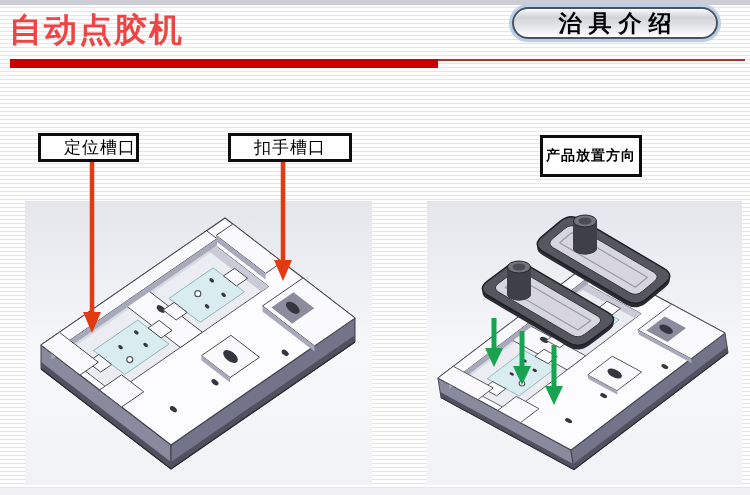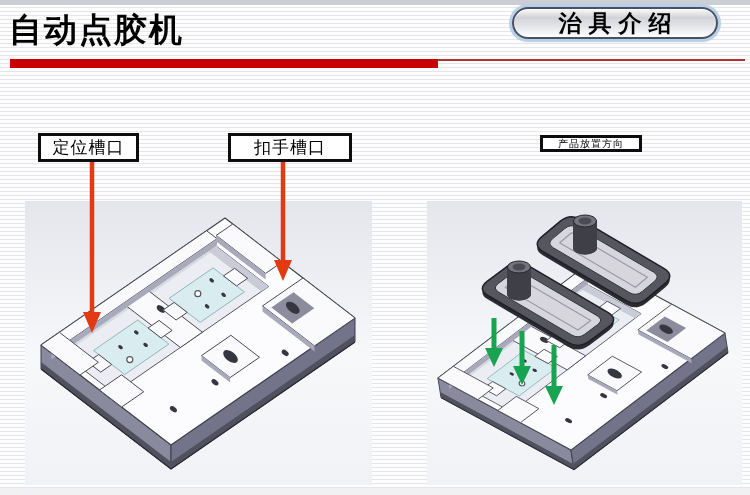--- a/index.html
+++ b/index.html
@@ -6,21 +6,21 @@
   body{
     width:750px;height:495px;position:relative;overflow:hidden;
     background:repeating-linear-gradient(180deg,#fdfdfe 0px,#fdfdfe 3px,#e5e5ea 3px,#e5e5ea 4px);
     font-family:"Liberation Sans","DejaVu Sans",sans-serif;
   }
   .top-band{position:absolute;left:0;top:0;width:750px;height:5px;background:#cdced5;}
   .bottom-strip{position:absolute;left:0;top:488px;width:750px;height:7px;background:#f1f1f4;}
 
   .page-title{
     position:absolute;left:9px;top:13px;margin:0;
-    font-size:33px;font-weight:800;letter-spacing:2px;color:#000000;line-height:1.05;
+    font-size:33px;font-weight:800;letter-spacing:2px;color:#ef4444;line-height:1.05;
   }
   .badge{
     position:absolute;left:512px;top:7px;width:206px;height:32px;border-radius:21px;
     border:2px solid var(--badge-border,#4a5160);
     background:linear-gradient(180deg,#fafafa 0%,#d2d3d8 30%,#e4e5e9 62%,#ffffff 100%);
     box-shadow:0 0 0 3px var(--badge-glow,#b8d0ea),0 2px 3px rgba(70,90,130,.35),inset 0 1px 0 #ffffff;
     display:flex;align-items:center;justify-content:center;box-sizing:border-box;
   }
   .badge span{
     font-family:"Liberation Serif","DejaVu Serif",serif;
@@ -35,23 +35,23 @@
   }
   .panel-left{left:25px;width:347px;}
   .panel-right{left:427px;width:315px;}
   svg.cad{display:block;width:100%;height:100%;}
 
   .callout{
     position:absolute;background:#ffffff;border:3px solid var(--callout-border,#0d0d0d);
     display:flex;align-items:center;justify-content:center;color:#000;box-sizing:border-box;
     letter-spacing:1px;z-index:4;
   }
-  .callout-1{left:38px;top:133px;width:101px;height:29px;font-size:17px;}
+  .callout-1{left:38px;top:133px;width:101px;height:29px;font-size:17px;justify-content:flex-end;}
   .callout-2{left:228px;top:133px;width:124px;height:29px;font-size:17px;}
-  .callout-3{left:540px;top:135px;width:102px;height:17px;font-size:10px;}
+  .callout-3{left:540px;top:135px;width:102px;height:42px;font-size:14px;font-weight:bold;}
 
   .overlay{position:absolute;left:0;top:0;z-index:6;pointer-events:none;}
   .arrow-red{fill:var(--callout-arrow-red,#e23a12);}
   .arrow-green{fill:var(--placement-arrow-green,#18a351);}
 
   
   .f-side-l{fill:#8a8a9e;stroke:#3c3c48;stroke-width:1;}
   .f-side-r{fill:#73738a;stroke:#3c3c48;stroke-width:1;}
   .f-dark{fill:#50505f;}
   .f-top{fill:#fcfcfe;stroke:#41414c;stroke-width:1.2;stroke-linejoin:round;}

